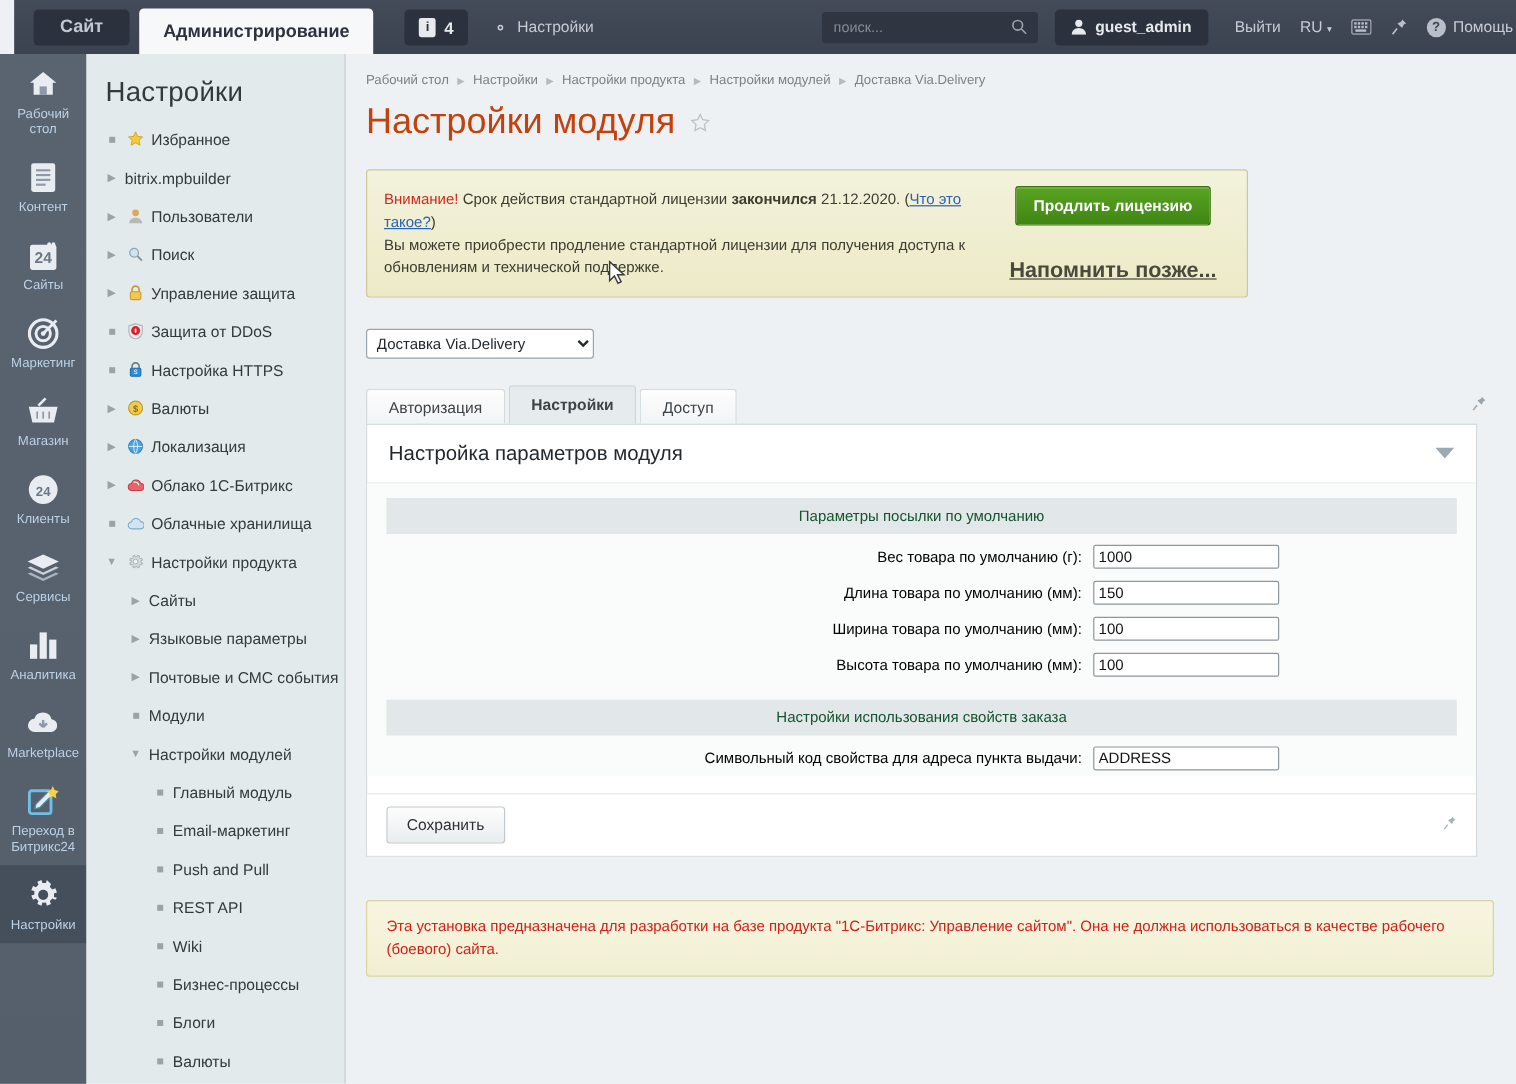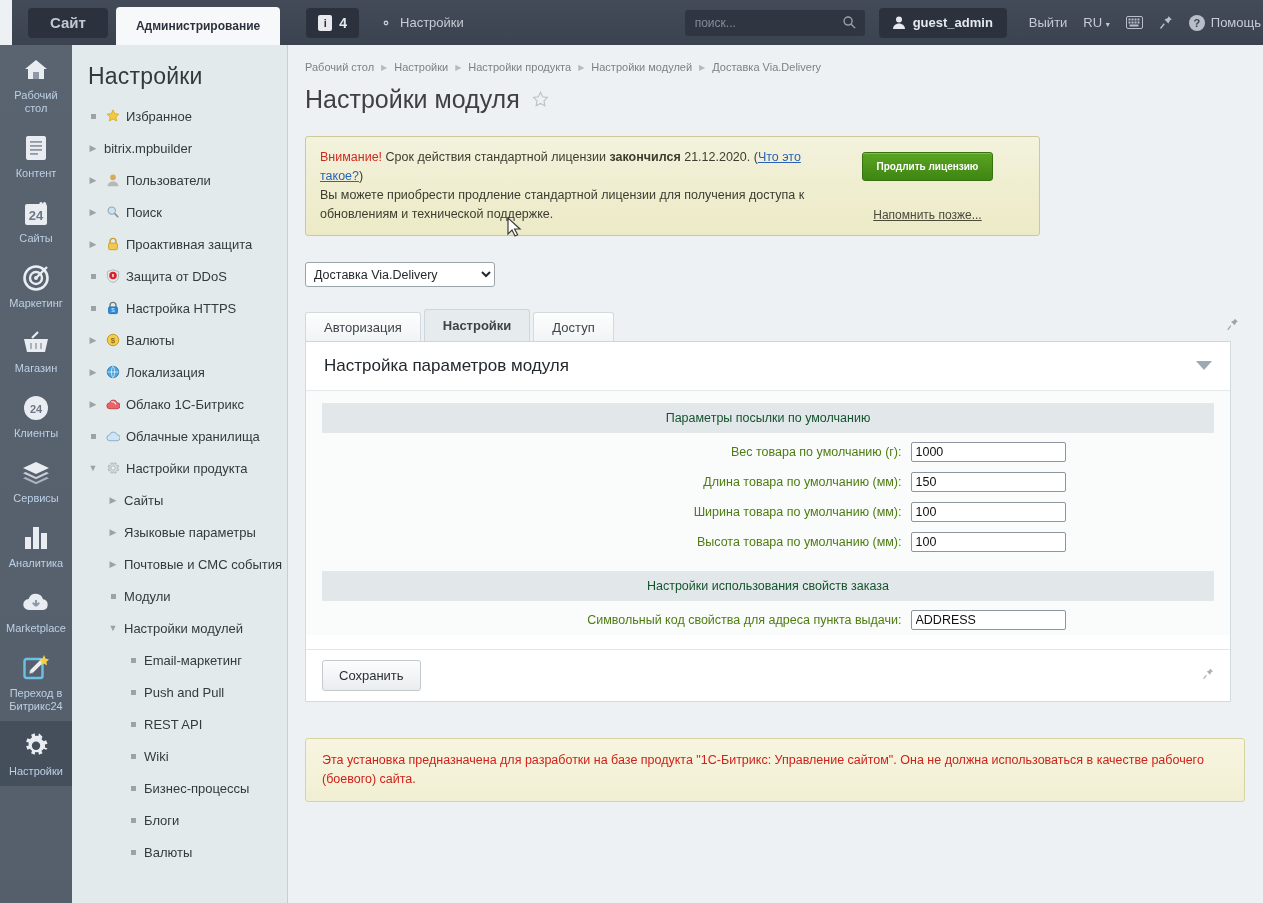--- a/index.html
+++ b/index.html
@@ -15,21 +15,21 @@
   
   #topbar {
     position: absolute; top: 0; left: 12px; width: 1263px; height: 45px;
     background: #3f4755;
     background-image: linear-gradient(180deg,#434b59 0%, #3b4350 100%);
     display: flex; align-items: center; justify-content: center;
   }
   .tb-tab {
     height: 33px; margin-top: 12px; padding: 0 18px;
     display: flex; align-items: center; justify-content: center;
-    font-size: 12px; font-weight: bold;
+    font-size: 15px; font-weight: bold;
     border-radius: 4px 4px 0 0;
     cursor: pointer; white-space: nowrap;
   }
   .tb-tab.dark {
     background: #2c323d; color: #c3c9d2; margin-left: 16px;
     height: 30px; margin-top: 0; border-radius: 4px; font-size: 15px;
     padding: 0 22px;
   }
   .tb-tab.active {
     background: #f7f8f9; color: #2c323d; margin-left: 8px;
@@ -135,42 +135,42 @@
   #breadcrumb {
     padding:16px 0 0 16px; font-size:11px; color:#7a8287;
     display:flex; align-items:center; gap:7px; flex-wrap:nowrap;
   }
   #breadcrumb .bc { cursor:pointer; }
   #breadcrumb .sep { color:#b4bcc1; font-size:8px; }
   #pagetitle {
     display:flex; align-items:center; gap:12px;
     padding:12px 0 0 16px;
   }
-  #pagetitle .t { font-size:25px; color:#404040; font-weight:normal; }
+  #pagetitle .t { font-size:30px; color:#c2410c; font-weight:normal; }
 
   
   #licbanner {
     margin:22px 0 0 16px; width:735px; min-height:78px;
     background:linear-gradient(180deg,#f3f2dc 0%, #eceac6 100%);
     border:1px solid #ccc89c; border-radius:3px;
     display:flex; align-items:center; padding:11px 14px;
     position:relative;
   }
   #licbanner .txt { flex:1 1 auto; font-size:12.5px; color:#3c3c30; line-height:19px; max-width:520px;}
   #licbanner .attn { color:#cf2a1f; }
   #licbanner a { color:#2b62b5; }
   #licbanner .right { width:175px; text-align:center; padding-top:2px; }
   #btn-renew {
     display:inline-block; background:linear-gradient(180deg,#5aa422 0%, #3f8513 100%);
     border:1px solid #37720f; border-radius:3px; color:#fff;
-    font-size:10px; font-weight:bold; padding:8px 14px; cursor:pointer;
+    font-size:13px; font-weight:bold; padding:8px 14px; cursor:pointer;
     box-shadow:inset 0 1px 0 rgba(255,255,255,.25);
   }
-  #lnk-later { display:block; margin-top:27px; font-size:12px; color:#4a4a3c;
-    text-decoration:underline; cursor:pointer; }
+  #lnk-later { display:block; margin-top:27px; font-size:18px; color:#4a4a3c;
+    text-decoration:underline; cursor:pointer;font-weight:bold; }
 
   
   #modselect-wrap { margin:26px 0 0 16px; }
   #modselect {
     width:190px; height:25px; font-size:12.5px; font-family:inherit;
     border:1px solid #9aa4ab; border-radius:3px; background:#fff;
     padding:0 4px; color:#23282d;
   }
 
   
@@ -207,21 +207,21 @@
   .sec-head {
     background:#e2e8ea; color:#14532d; font-size:12.5px;
     text-align:center; padding:8px 0; margin-bottom:4px;
   }
   .frow {
     display:flex; align-items:center; justify-content:center;
     padding:5px 0;
   }
   .frow .flabel {
     width:440px; text-align:right; padding-right:9px;
-    font-size:12.5px; color:#4d7c0f;
+    font-size:12.5px; color:#000000;
   }
   .frow .finput {
     width:155px; height:20px; border:1px solid #8d969c; border-radius:2px;
     font-size:12.5px; font-family:inherit; padding:0 4px; color:#111;
     background:#fff; outline:none;
   }
   .sec-gap { height:14px; }
   #panel-foot {
     border-top:1px solid #e2e8ea; background:#fff;
     padding:10px 16px; display:flex; align-items:center;
@@ -477,21 +477,21 @@
         <span class="mlabel">Поиск</span>
       </div>
       <div class="mi lvl1">
         <span class="arrow">▶</span>
         <span class="micon">
           <svg width="14" height="14" viewBox="0 0 16 16">
             <path d="M4.6 7V5a3.4 3.4 0 016.8 0v2" fill="none" stroke="#c99a2e" stroke-width="1.6"></path>
             <rect x="3" y="7" width="10" height="7.5" rx="1.2" fill="#f2c94c" stroke="#c99a2e"></rect>
           </svg>
         </span>
-        <span class="mlabel">Проактивная защита</span>
+        <span class="mlabel">Управление защита</span>
       </div>
       <div class="mi lvl1">
         <span class="dot">
           <i></i>
         </span>
         <span class="micon">
           <svg width="14" height="14" viewBox="0 0 16 16">
             <path d="M8 .8L14.4 3v5.2C14.4 12 11.4 14.6 8 15.4 4.6 14.6 1.6 12 1.6 8.2V3z" fill="#e4e9ec" stroke="#aab2b8"></path>
             <circle cx="8" cy="7.4" r="4.3" fill="#d8232a"></circle>
             <rect x="7.2" y="5.4" width="1.6" height="4" rx=".8" fill="#fff"></rect>
@@ -577,20 +577,26 @@
       </div>
       <div class="mi lvl2">
         <span class="dot">
           <i></i>
         </span>
         <span class="mlabel">Модули</span>
       </div>
       <div class="mi lvl2">
         <span class="arrow">▼</span>
         <span class="mlabel">Настройки модулей</span>
+      </div>
+      <div class="mi lvl3">
+        <span class="dot">
+          <i></i>
+        </span>
+        <span class="mlabel">Главный модуль</span>
       </div>
       <div class="mi lvl3">
         <span class="dot">
           <i></i>
         </span>
         <span class="mlabel">Email-маркетинг</span>
       </div>
       <div class="mi lvl3">
         <span class="dot">
           <i></i>

